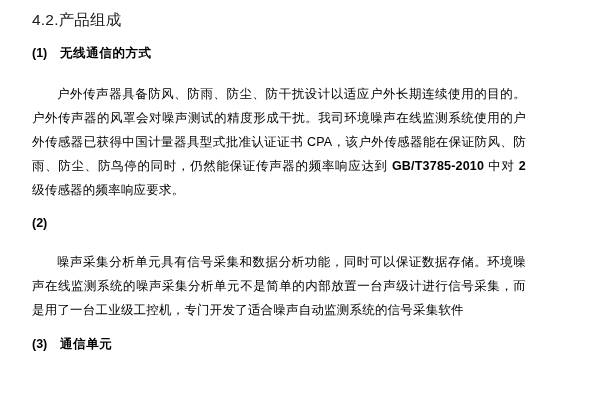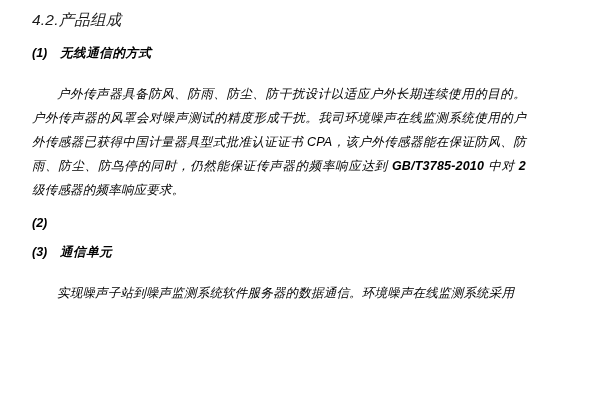--- a/index.html
+++ b/index.html
@@ -13,21 +13,20 @@
     overflow: hidden;
     font-family: "Liberation Sans", sans-serif;
     color: #000000;
   }
   .page {
     position: relative;
     width: 558px;
     height: 419px;
     padding: 0;
     box-sizing: border-box;
-    font-style: italic;
   }
   .section-heading {
     font-size: 15.5px;
     font-weight: 400;
     margin: 0;
     padding: 10px 0 0 32px;
     letter-spacing: 0.2px;
     color: #1a1a1a;
   }
   .block {
@@ -77,19 +76,19 @@
   <h2 class="section-heading">4.2.产品组成</h2>
   <div class="block clipped" id="body-root">
       <div class="item-title">
         <span class="num">(1)</span>
         <span class="ttl">无线通信的方式</span>
       </div>
       <p class="para indent"><span>户外传声器具备防风、防雨、防尘、防干扰设计以适应户外长期连续使用的目的。户外传声器的风罩会对噪声测试的精度形成干扰。我司环境噪声在线监测系统使用的户外传感器已获得中国计量器具型式批准认证证书 CPA，该户外传感器能在保证防风、防雨、防尘、防鸟停的同时，仍然能保证传声器的频率响应达到 </span><span class="em">GB/T3785-2010</span><span> 中对 </span><span class="em">2</span><span> 级传感器的频率响应要求。</span></p>
       <div class="item-title">
         <span class="num">(2)</span>
       </div>
+      <p class="para indent"><span>噪声采集分析单元具有信号采集和数据分析功能，同时可以保证数据存储。环境噪声在线监测系统的噪声采集分析单元不是简单的内部放置一台声级计进行信号采集，而是用了一台工业级工控机，专门开发了适合噪声自动监测系统的信号采集软件</span></p>
       <div class="item-title">
         <span class="num">(3)</span>
         <span class="ttl">通信单元</span>
       </div>
-      <p class="para indent"><span>实现噪声子站到噪声监测系统软件服务器的数据通信。环境噪声在线监测系统采用</span></p>
     </div>
 </div>
 
 </body></html>

